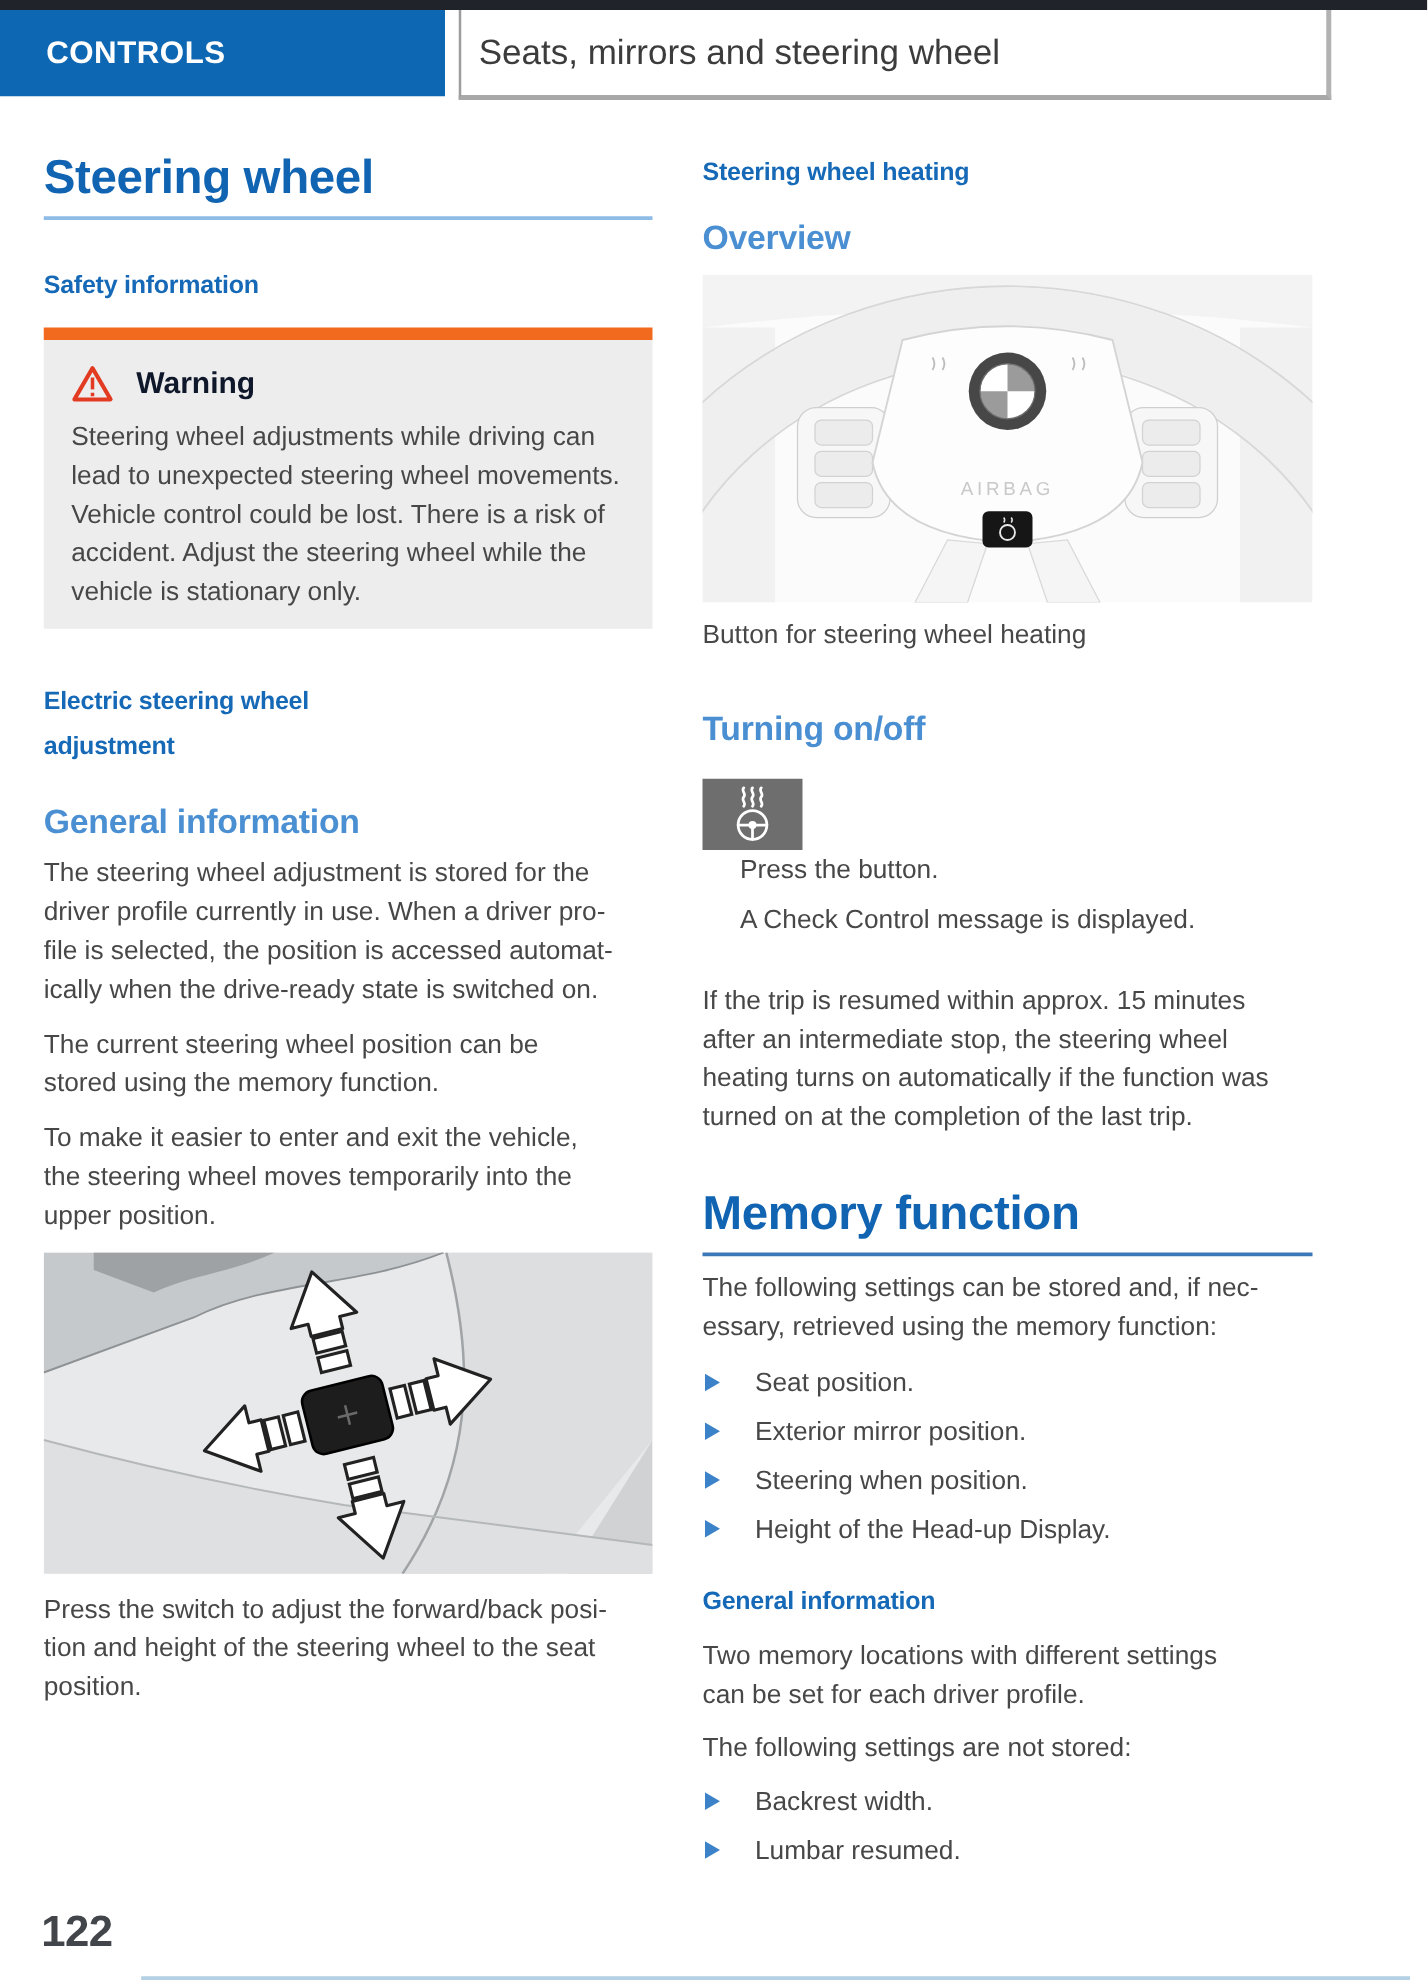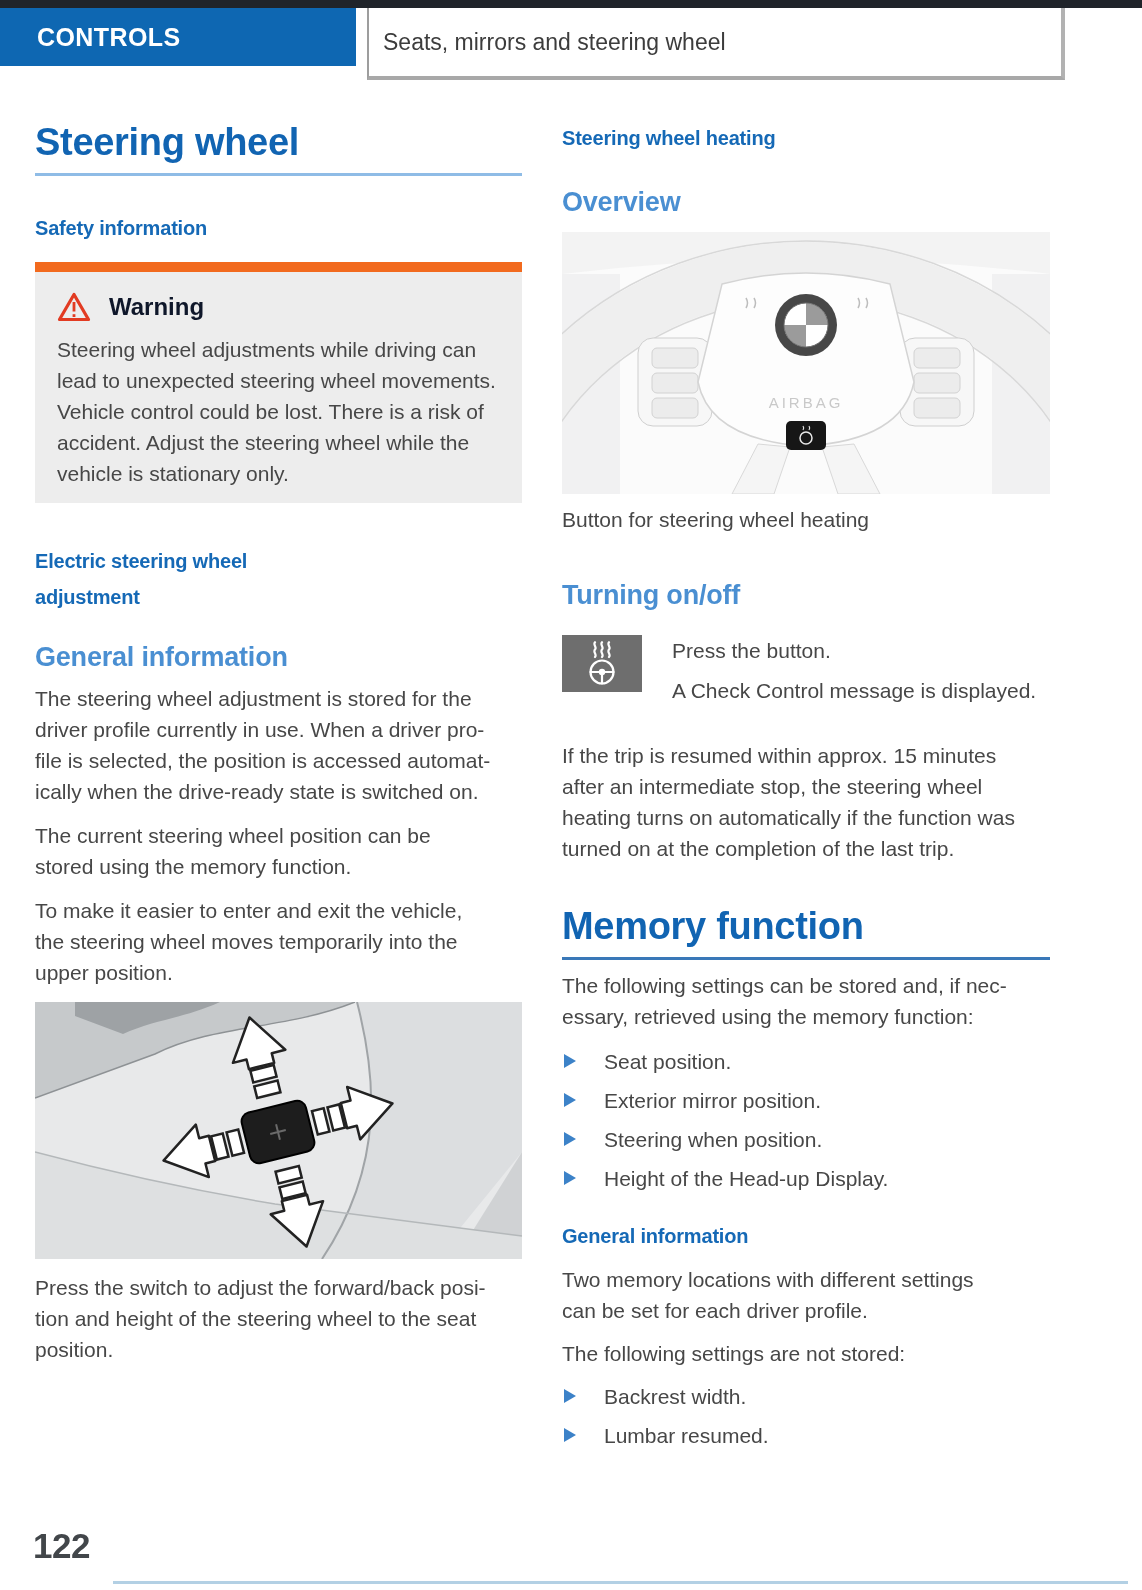--- a/index.html
+++ b/index.html
@@ -1,26 +1,26 @@
 <!DOCTYPE html>
 <html><head>
 <meta charset="utf-8">
 <style>
   html,body{margin:0;padding:0;background:#ffffff;}
   .page{position:relative;width:1142px;height:1590px;background:#ffffff;overflow:hidden;
         font-family:"Liberation Sans",sans-serif;color:#474747;}
   
   .topbar{position:absolute;top:0;left:0;width:1142px;height:8px;background:#20242a;}
-  .controls-box{position:absolute;top:8px;left:0;width:356px;height:58px;background:#0e67b2;
+  .controls-box{position:absolute;top:8px;left:0;width:356px;height:69px;background:#0e67b2;
                 display:flex;align-items:center;}
   .controls-box span{margin-left:37px;color:#ffffff;font-size:25px;font-weight:bold;letter-spacing:.4px;}
   .title-box{position:absolute;top:8px;left:367px;width:698px;height:72px;background:#ffffff;
              border-left:2px solid #9d9d9d;border-right:4px solid #b2b2b2;border-bottom:4px solid #a8a8a8;
              box-sizing:border-box;display:flex;align-items:center;}
-  .title-box span{margin-left:14px;font-size:23px;color:#3c3c3c;}
+  .title-box span{margin-left:14px;font-size:28px;color:#3c3c3c;}
   
   .col-left{position:absolute;left:35px;top:110px;width:487px;}
   .col-right{position:absolute;left:562px;top:110px;width:488px;}
   
   .h1{font-size:38px;line-height:44px;font-weight:bold;color:#1164b2;white-space:pre-line;letter-spacing:-.3px;}
   .rule{height:3px;margin-top:9px;}
   .rule-light{background:#8fbce6;}
   .rule-dark{background:#3a78b8;}
   .h2{font-size:20px;line-height:36px;font-weight:bold;color:#1569b6;white-space:pre-line;letter-spacing:-.2px;}
   .h3{font-size:27px;line-height:32px;font-weight:bold;color:#4a8fd2;white-space:pre-line;letter-spacing:-.2px;}
@@ -29,35 +29,35 @@
   
   .warn{margin-top:16px;}
   .warn-top{height:10px;background:#f26a1e;}
   .warn-body{background:#ededed;padding:20px 20px 14px 22px;}
   .warn-head{display:flex;align-items:center;}
   .warn-title{margin-left:18px;font-size:24px;font-weight:bold;color:#0f172a;}
   .warn-text{margin-top:12px;}
   
   .fig{display:block;}
   
-  .btnrow{display:flex;align-items:flex-start;margin-top:24px;}
+  .btnrow{display:flex;align-items:flex-start;margin-top:24px;flex-direction:column;}
   .heat-btn{width:80px;height:57px;background:#6e6e6e;display:flex;align-items:center;justify-content:center;flex:0 0 auto;}
   .btnrow-text{margin-left:30px;}
   .btnrow-line2{margin-top:9px;}
   
   .blist{list-style:none;margin:14px 0 0 0;padding:0;}
   .blist li{display:flex;align-items:flex-start;margin-bottom:8px;min-height:31px;}
   .tri{width:0;height:0;border-top:7px solid transparent;border-bottom:7px solid transparent;
        border-left:12px solid #3c82c8;margin:8px 0 0 2px;flex:0 0 auto;}
   .blist .body{margin-left:28px;}
   
   .page-num{position:absolute;left:33px;top:1526px;font-size:35px;font-weight:bold;color:#42464a;letter-spacing:-.5px;}
   .foot-line{position:absolute;left:113px;top:1581px;width:1015px;height:3px;background:#b3d0e4;}
   
-  .mt10{margin-top:10px;}.mt12{margin-top:12px;}.mt13{margin-top:13px;}.mt14{margin-top:14px;}.mt24{margin-top:24px;}.mt26{margin-top:26px;}.mt30{margin-top:30px;}
+  .mt10{margin-top:10px;}.mt12{margin-top:12px;}.mt13{margin-top:13px;}.mt14{margin-top:14px;}.mt24{margin-top:24px;}.mt26{margin-top:26px;}.mt30{margin-top:18px;}
   .mt34{margin-top:34px;}.mt40{margin-top:40px;}.mt44{margin-top:44px;}
 </style>
 </head>
 <body>
 
 <div class="page">
 
   <div class="topbar"></div>
   <div class="controls-box">
     <span>CONTROLS</span>

